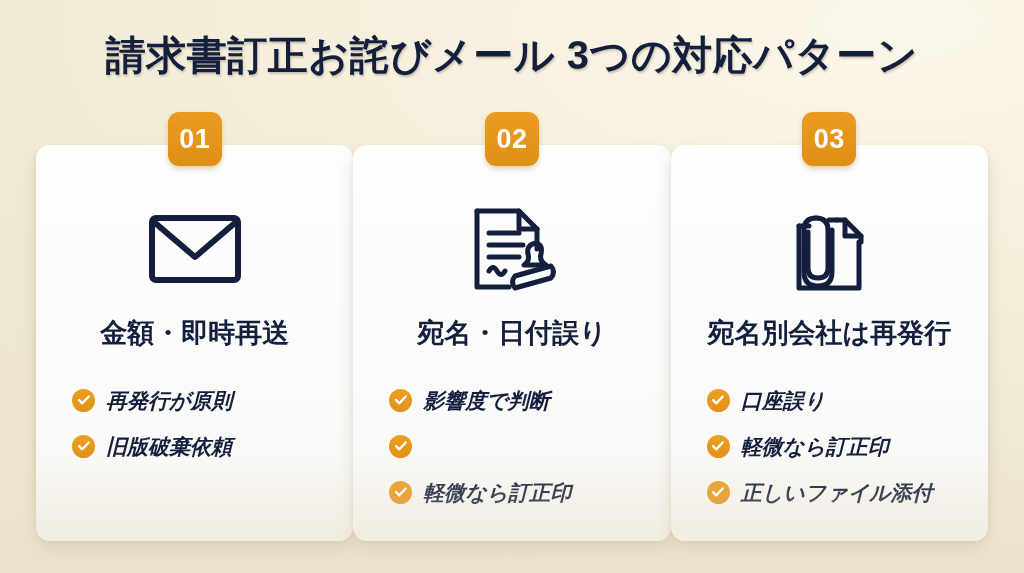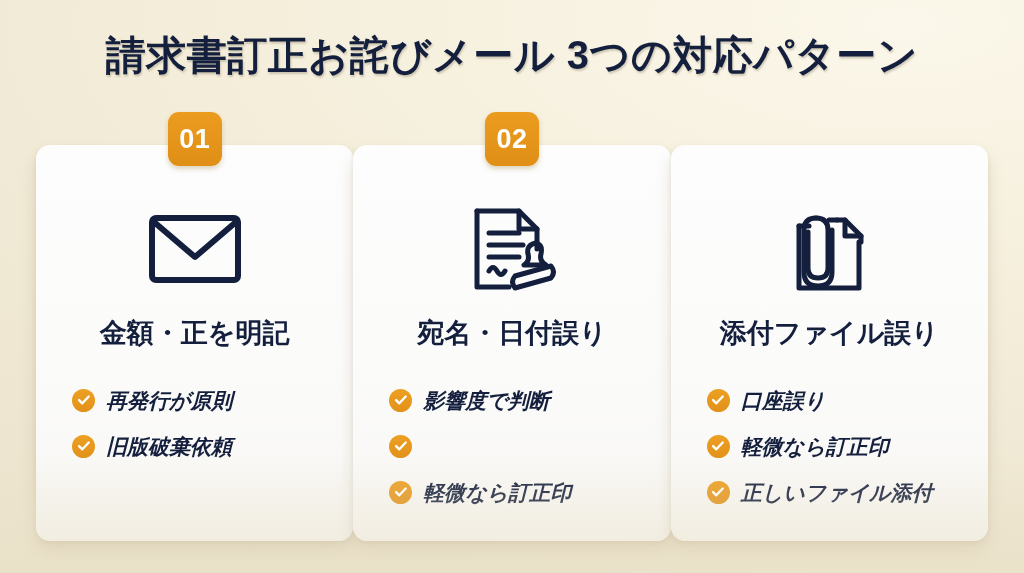--- a/index.html
+++ b/index.html
@@ -154,21 +154,21 @@
     <div class="card">
       <div class="badge">01</div>
 
       <div class="icon-wrap">
         <svg width="94" height="72" viewBox="0 0 94 72" fill="none" stroke="#141f3d" stroke-width="6" stroke-linejoin="round" stroke-linecap="round">
           <rect x="4" y="5" width="86" height="62" rx="4"></rect>
           <path d="M6 9 L47 44 L88 9"></path>
         </svg>
       </div>
 
-      <div class="card-title">金額・正を明記</div>
+      <div class="card-title">金額・即時再送</div>
 
       <div class="bullets">
         <div class="bullet">
           <span class="check">
             <svg width="13" height="11" viewBox="0 0 13 11" fill="none" stroke="#ffffff" stroke-width="2.4" stroke-linecap="round" stroke-linejoin="round">
                 <path d="M1.6 5.6 L4.8 8.8 L11.2 2"></path>
               </svg>
           </span>
           <span class="bullet-text">再発行が原則</span>
         </div>
@@ -223,34 +223,35 @@
             <svg width="13" height="11" viewBox="0 0 13 11" fill="none" stroke="#ffffff" stroke-width="2.4" stroke-linecap="round" stroke-linejoin="round">
                 <path d="M1.6 5.6 L4.8 8.8 L11.2 2"></path>
               </svg>
           </span>
           <span class="bullet-text">軽微なら訂正印</span>
         </div>
       </div>
     </div>
 
     <div class="card">
+      <div class="badge">03</div>
 
       <div class="icon-wrap">
         <svg width="88" height="90" viewBox="0 0 88 90" fill="none" stroke="#141f3d" stroke-width="5" stroke-linejoin="round" stroke-linecap="round">
           <path d="M14 22 h10"></path>
           <path d="M14 22 v62 h60 v-46"></path>
           <path d="M52 16 h8 l16 16 v6"></path>
           <path d="M60 16 v16 h16"></path>
           <path d="M52 16 h-8"></path>
           <path d="M31 14 q12 0 12 12 v38 q0 10 -10 10 q-10 0 -10 -10 v-36"></path>
           <path d="M31 14 q-12 0 -12 12 v42 q0 14 14 14 q14 0 14 -14 v-42"></path>
         </svg>
       </div>
 
-      <div class="card-title">添付ファイル誤り</div>
+      <div class="card-title">宛名別会社は再発行</div>
 
       <div class="bullets">
         <div class="bullet">
           <span class="check">
             <svg width="13" height="11" viewBox="0 0 13 11" fill="none" stroke="#ffffff" stroke-width="2.4" stroke-linecap="round" stroke-linejoin="round">
                 <path d="M1.6 5.6 L4.8 8.8 L11.2 2"></path>
               </svg>
           </span>
           <span class="bullet-text">口座誤り</span>
         </div>

